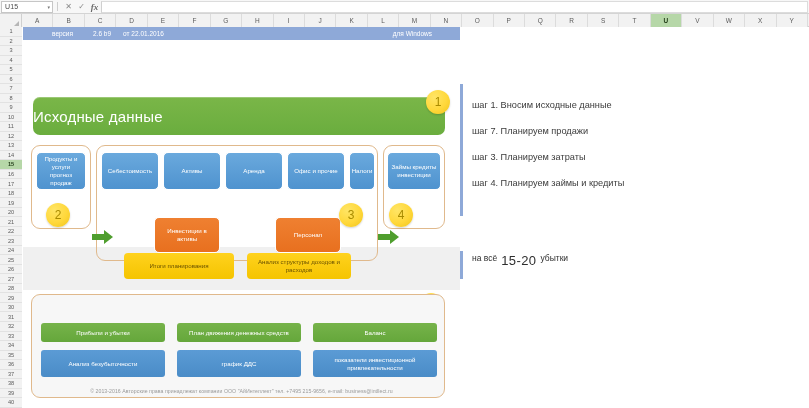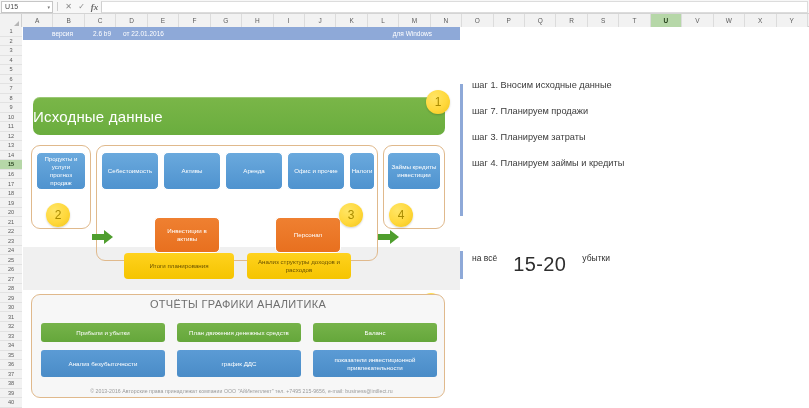--- a/index.html
+++ b/index.html
@@ -208,21 +208,21 @@
   }
   .time-rule {
     position: absolute; left: 460px; top: 251px; width: 3px; height: 28px;
     background: #8ea9d8;
   }
   .time-row {
     position: absolute; left: 472px; top: 253px;
     display: flex; align-items: flex-start; color: #2e2e2e;
   }
   .t-small { font-size: 8.5px; }
-  .t-big { font-size: 20px; margin: 0 16px; letter-spacing: .4px; }
+  .t-big { font-size: 13px; margin: 0 4px; letter-spacing: .4px; }
   .t-small2 { font-size: 8.5px; }
 </style>
 </head>
 <body>
 
 <div id="app">
 
   <div class="formula-bar">
     <div class="name-box">
       <span class="nb-text">U15</span>
@@ -378,21 +378,20 @@
           <span>Анализ структуры доходов и расходов</span>
         </div>
 
       <div class="badge" style="left:403px; top:50px;">1</div>
       <div class="badge" style="left:23px;  top:163px;">2</div>
       <div class="badge" style="left:316px; top:163px;">3</div>
       <div class="badge" style="left:366px; top:163px;">4</div>
       <div class="badge" style="left:396px; top:253px;">5</div>
 
       <div class="reports-frame"></div>
-      <div class="reports-title">ОТЧЁТЫ ГРАФИКИ АНАЛИТИКА</div>
 
       <div class="greenbtn" style="left:18px;top:283px;width:124px;">
           <span>Прибыли и убытки</span>
         </div>
       <div class="greenbtn" style="left:154px;top:283px;width:124px;">
           <span>План движения денежных средств</span>
         </div>
       <div class="greenbtn" style="left:290px;top:283px;width:124px;">
           <span>Баланс</span>
         </div>
@@ -406,21 +405,21 @@
       <div class="bluebtn" style="left:290px;top:310px;width:124px;">
           <span>показатели инвестиционной привлекательности</span>
         </div>
 
       <div class="footer">© 2013-2016 Авторские права принадлежат компании ООО "АйИнтеллект" тел. +7495 215-9656, e-mail: business@intllect.ru</div>
     </div>
   </div>
 
   <div class="steps-rule"></div>
   <div class="right-panel">
-    <div id="steps" style="margin-top:24px;">
+    <div id="steps" style="margin-top:44px;">
         <div class="step-row">
           <span>шаг 1. Вносим исходные данные</span>
         </div>
         <div class="step-row">
           <span>шаг 7. Планируем продажи</span>
         </div>
         <div class="step-row">
           <span>шаг 3. Планируем затраты</span>
         </div>
         <div class="step-row">

